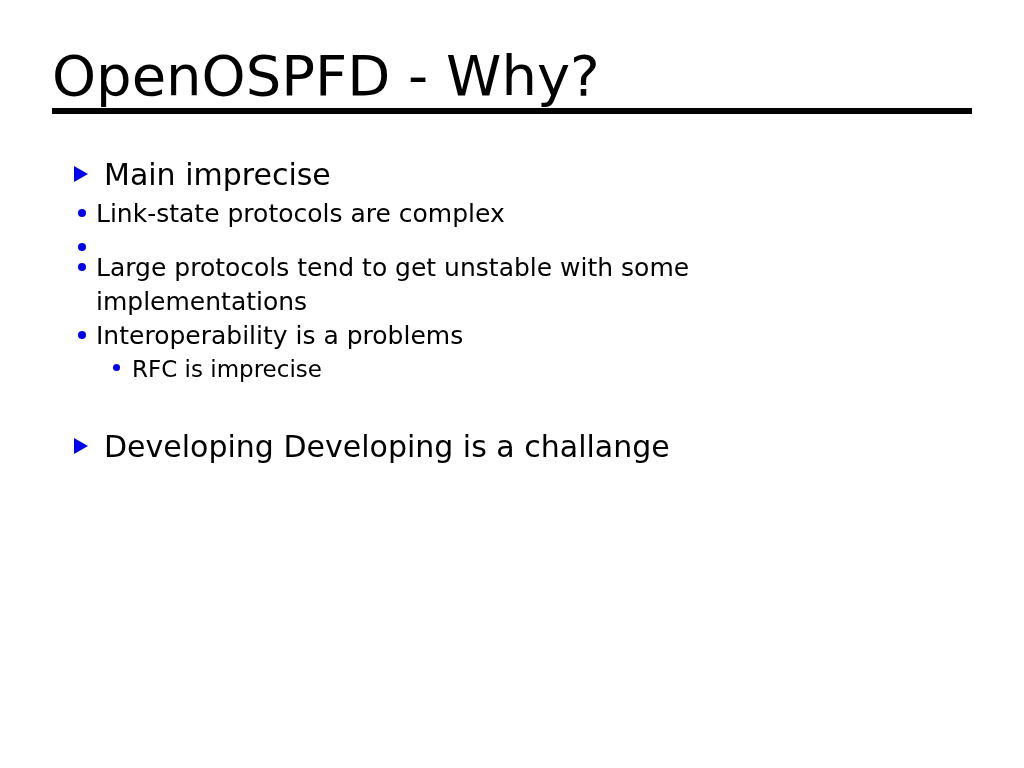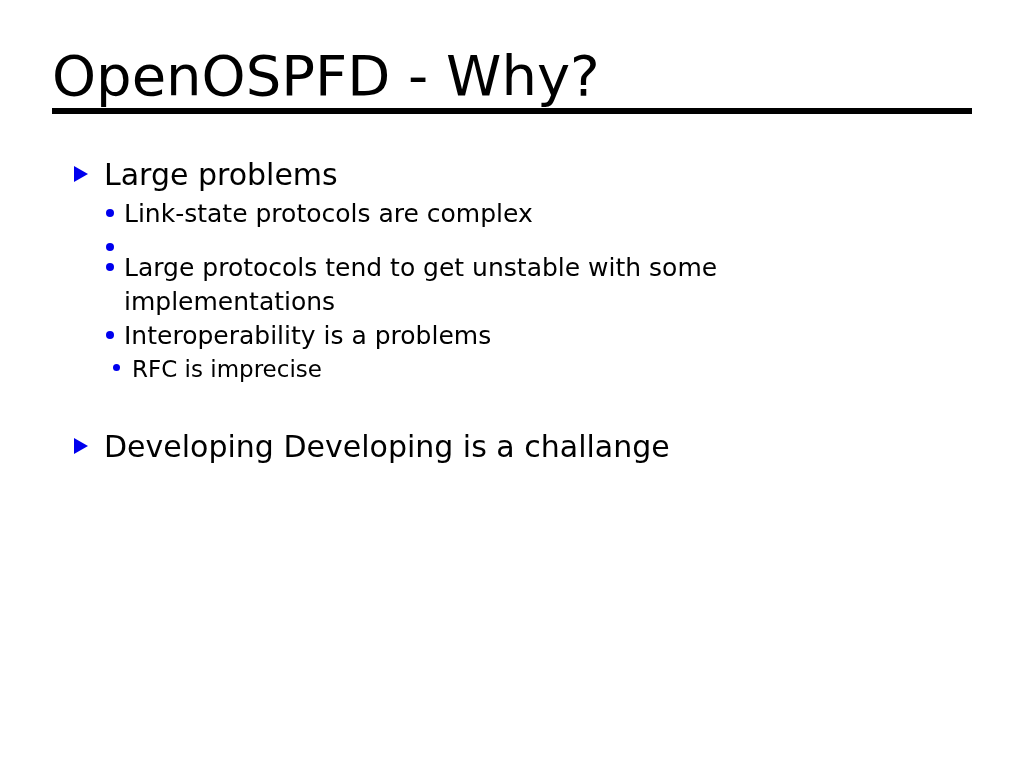--- a/index.html
+++ b/index.html
@@ -76,21 +76,21 @@
     border-left: 14px solid #0000ee;
   }
   .lvl1 .text {
     font-size: 30px;
     line-height: 40px;
     color: #000000;
   }
 
   
   .lvl2 {
-    padding-left: 106px;
+    padding-left: 78px;
     margin-bottom: 0px;
   }
   .lvl2 .marker {
     flex: 0 0 auto;
     width: 18px;
     padding-top: 12px;
     line-height: 0;
   }
   .dot {
     display: block;
@@ -139,21 +139,21 @@
     <div class="slide-title">OpenOSPFD - Why?</div>
   </div>
   <div class="title-rule"></div>
 
   <div class="body-block">
 
     <div class="bullet-row lvl1">
       <span class="marker">
           <span class="tri"></span>
         </span>
-      <span class="text">Large problems</span>
+      <span class="text">Main imprecise</span>
     </div>
 
     <div class="bullet-row lvl2">
       <span class="marker">
           <span class="dot"></span>
         </span>
       <span class="text">Link-state protocols are complex</span>
     </div>
 
     <div class="bullet-row lvl2">

